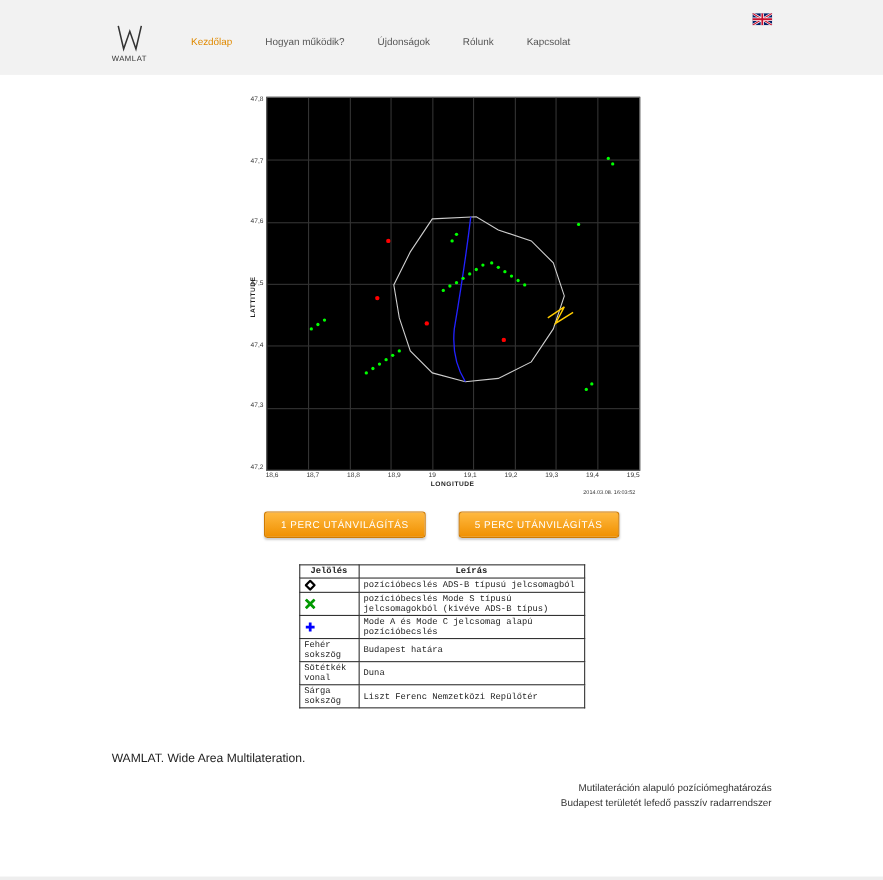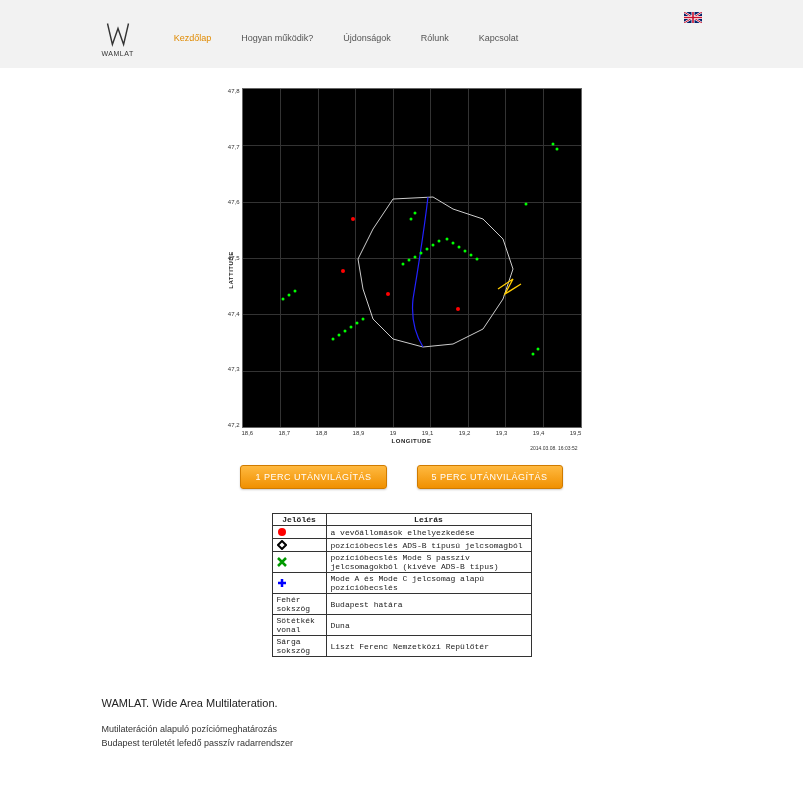--- a/index.html
+++ b/index.html
@@ -25,21 +25,21 @@
   .plot { background: #000; width: 340px; height: 340px; position: relative; border: 1px solid #666; }
   .grid-line-v { position: absolute; top:0; bottom:0; width:1px; background:#333; }
   .grid-line-h { position: absolute; left:0; right:0; height:1px; background:#333; }
   .buttons { display: flex; justify-content: center; gap: 30px; margin-top: 14px; }
   .btn { background: linear-gradient(#ffb940, #f09000); color: #fff; border: 1px solid #d07b00; border-radius: 3px; padding: 6px 14px; font-size: 9px; cursor: pointer; box-shadow: 0 1px 2px rgba(0,0,0,0.2); letter-spacing: 0.5px; }
   .legend-table { margin: 24px auto 0 auto; border-collapse: collapse; font-size: 8px; width: 260px; font-family: Liberation Mono, monospace; }
   .legend-table th, .legend-table td { border: 1px solid #333; padding: 1px 4px; text-align: left; }
   .legend-table th { text-align: center; font-weight: bold; background: #fff; }
   .sym-cell { text-align: center; width: 54px; }
   .heading { font-size: 11px; font-weight: normal; color: #222; margin-top: 40px; }
-  .sub { font-size: 9px; color: #333; margin-top: 14px; line-height: 1.5; }
+  .sub { font-size: 9px; color: #333; margin-top: 14px; line-height: 1.5; text-align: right; }
   svg.symbol { vertical-align: middle; }
   .outline-path { stroke: #ccc; stroke-width: 1; fill: none; }
   .blue-path { stroke: #2222ff; stroke-width: 1.2; fill: none; }
 </style>
 </head>
 <body>
 
 <div class="header">
   <div class="header-inner">
     <div class="logo">
@@ -170,35 +170,29 @@
       </div>
 
       <table class="legend-table">
         <tbody>
             <tr>
           <th>Jelölés</th>
           <th>Leírás</th>
         </tr>
         <tr>
           <td class="sym-cell"><svg class="symbol" width="10" height="10">
-                  <circle cx="5" cy="5" r="4" fill="#ff0000"></circle>
-                </svg></td>
-          <td>a vevőállomások elhelyezkedése</td>
-        </tr>
-        <tr>
-          <td class="sym-cell"><svg class="symbol" width="10" height="10">
                   <path d="M5 1 L9 5 L5 9 L1 5 Z" stroke="#000" stroke-width="2" fill="none"></path>
                 </svg></td>
           <td>pozícióbecslés ADS-B típusú jelcsomagból</td>
         </tr>
         <tr>
           <td class="sym-cell"><svg class="symbol" width="10" height="10">
                   <path d="M1 1 L9 9 M9 1 L1 9" stroke="#009900" stroke-width="2.5"></path>
                 </svg></td>
-          <td>pozícióbecslés Mode S passzív jelcsomagokból (kivéve ADS-B típus)</td>
+          <td>pozícióbecslés Mode S típusú jelcsomagokból (kivéve ADS-B típus)</td>
         </tr>
         <tr>
           <td class="sym-cell"><svg class="symbol" width="10" height="10">
                   <path d="M5 1 V9 M1 5 H9" stroke="#0000ff" stroke-width="2.5"></path>
                 </svg></td>
           <td>Mode A és Mode C jelcsomag alapú pozícióbecslés</td>
         </tr>
         <tr>
           <td>Fehér sokszög</td>
           <td>Budapest határa</td>

